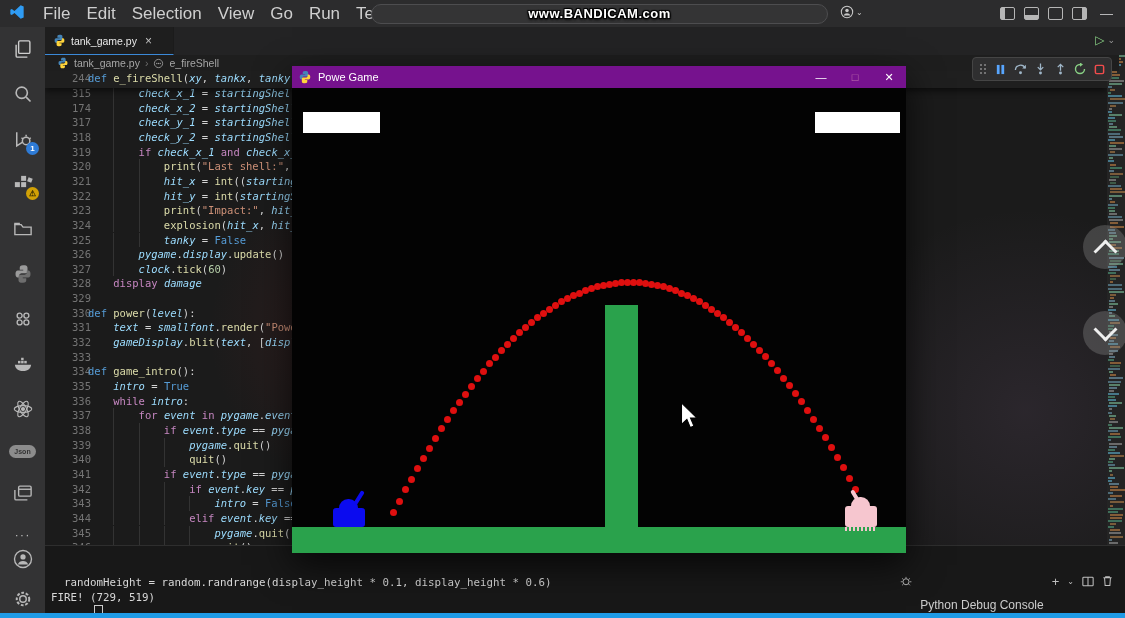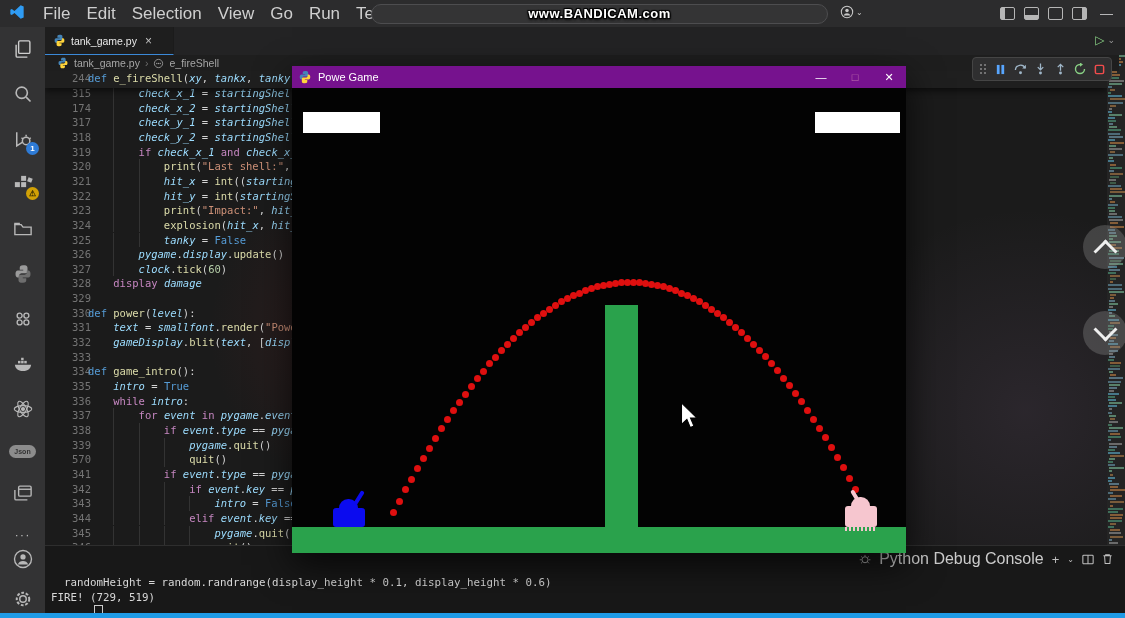--- a/index.html
+++ b/index.html
@@ -80,21 +80,21 @@
   .chev-up{transform:rotate(-135deg);margin-top:8px;}
   .chev-down{transform:rotate(45deg);margin-bottom:8px;}
 
   
   .panel{position:absolute;left:45px;top:545px;width:1080px;height:68px;background:#181818;
          border-top:1px solid #2e2e2e;z-index:4;}
   .panel-tabs{position:absolute;left:10px;top:3px;display:flex;gap:20px;height:16px;align-items:center;}
   .ptab{font-size:10px;color:#8f8f8f;letter-spacing:.4px;padding-bottom:2px;white-space:nowrap;}
   .ptab.active{color:#bdbdbd;border-bottom:1px solid #4b7aa0;}
   .panel-right{position:absolute;right:12px;top:4px;display:flex;align-items:center;gap:8px;color:#c0c0c0;}
-  .console-label{font-size:16px;color:#cccccc;}
+  .console-label{font-size:12px;color:#cccccc;margin-top:48px;}
   .terminal-lines{position:absolute;left:0;top:26px;width:100%;
                   font-family:"DejaVu Sans Mono",monospace;font-size:10.8px;color:#d8d8d8;}
   .tline{position:absolute;left:6px;white-space:pre;}
   .cursor-block{position:absolute;left:49px;top:59px;width:7px;height:11px;border:1px solid #cccccc;}
 
   
   .statusbar{position:absolute;left:0;top:613px;width:1125px;height:5px;background:#1f9be6;z-index:60;}
 
   
   .game-window{position:absolute;left:292px;top:66px;width:614px;height:487px;z-index:50;
@@ -320,21 +320,21 @@
         <div class="code-line" style="top: 234.75px;"><span class="num">330</span><span class="code"><span class="tk-d">def</span><span class="tk-w"> </span><span class="tk-f">power</span><span class="tk-w">(</span><span class="tk-v">level</span><span class="tk-w">):</span></span></div>
         <div class="code-line" style="top: 249.4px;"><span class="num">331</span><span class="code"><span class="tk-w">    </span><span class="tk-v">text</span><span class="tk-w"> = </span><span class="tk-v">smallfont</span><span class="tk-w">.</span><span class="tk-f">render</span><span class="tk-w">(</span><span class="tk-s">"Powe</span></span></div>
         <div class="code-line" style="top: 264.05px;"><span class="num">332</span><span class="code"><span class="tk-w">    </span><span class="tk-v">gameDisplay</span><span class="tk-w">.</span><span class="tk-f">blit</span><span class="tk-w">(</span><span class="tk-v">text</span><span class="tk-w">, [</span><span class="tk-v">displ</span></span></div>
         <div class="code-line" style="top: 278.7px;"><span class="num">333</span><span class="code"></span></div>
         <div class="code-line" style="top: 293.35px;"><span class="num">334</span><span class="code"><span class="tk-d">def</span><span class="tk-w"> </span><span class="tk-f">game_intro</span><span class="tk-w">():</span></span></div>
         <div class="code-line" style="top: 308px;"><span class="num">335</span><span class="code"><span class="tk-w">    </span><span class="tk-v">intro</span><span class="tk-w"> = </span><span class="tk-d">True</span></span></div>
         <div class="code-line" style="top: 322.65px;"><span class="num">336</span><span class="code"><span class="tk-w">    </span><span class="tk-k">while</span><span class="tk-w"> </span><span class="tk-v">intro</span><span class="tk-w">:</span></span></div>
         <div class="code-line" style="top: 337.3px;"><span class="num">337</span><span class="guide" style="left: 68.28px;"></span><span class="code"><span class="tk-w">        </span><span class="tk-k">for</span><span class="tk-w"> </span><span class="tk-v">event</span><span class="tk-w"> </span><span class="tk-k">in</span><span class="tk-w"> </span><span class="tk-v">pygame</span><span class="tk-w">.</span><span class="tk-v">event</span></span></div>
         <div class="code-line" style="top: 351.95px;"><span class="num">338</span><span class="guide" style="left: 68.28px;"></span><span class="guide" style="left: 93.56px;"></span><span class="code"><span class="tk-w">            </span><span class="tk-k">if</span><span class="tk-w"> </span><span class="tk-v">event</span><span class="tk-w">.</span><span class="tk-v">type</span><span class="tk-w"> == </span><span class="tk-v">pyga</span></span></div>
         <div class="code-line" style="top: 366.6px;"><span class="num">339</span><span class="guide" style="left: 68.28px;"></span><span class="guide" style="left: 93.56px;"></span><span class="guide" style="left: 118.84px;"></span><span class="code"><span class="tk-w">                </span><span class="tk-v">pygame</span><span class="tk-w">.</span><span class="tk-f">quit</span><span class="tk-w">()</span></span></div>
-        <div class="code-line" style="top: 381.25px;"><span class="num">570</span><span class="guide" style="left: 68.28px;"></span><span class="guide" style="left: 93.56px;"></span><span class="guide" style="left: 118.84px;"></span><span class="code"><span class="tk-w">                </span><span class="tk-f">quit</span><span class="tk-w">()</span></span></div>
+        <div class="code-line" style="top: 381.25px;"><span class="num">340</span><span class="guide" style="left: 68.28px;"></span><span class="guide" style="left: 93.56px;"></span><span class="guide" style="left: 118.84px;"></span><span class="code"><span class="tk-w">                </span><span class="tk-f">quit</span><span class="tk-w">()</span></span></div>
         <div class="code-line" style="top: 395.9px;"><span class="num">341</span><span class="guide" style="left: 68.28px;"></span><span class="guide" style="left: 93.56px;"></span><span class="code"><span class="tk-w">            </span><span class="tk-k">if</span><span class="tk-w"> </span><span class="tk-v">event</span><span class="tk-w">.</span><span class="tk-v">type</span><span class="tk-w"> == </span><span class="tk-v">pyga</span></span></div>
         <div class="code-line" style="top: 410.55px;"><span class="num">342</span><span class="guide" style="left: 68.28px;"></span><span class="guide" style="left: 93.56px;"></span><span class="guide" style="left: 118.84px;"></span><span class="code"><span class="tk-w">                </span><span class="tk-k">if</span><span class="tk-w"> </span><span class="tk-v">event</span><span class="tk-w">.</span><span class="tk-v">key</span><span class="tk-w"> == </span><span class="tk-v">p</span></span></div>
         <div class="code-line" style="top: 425.2px;"><span class="num">343</span><span class="guide" style="left: 68.28px;"></span><span class="guide" style="left: 93.56px;"></span><span class="guide" style="left: 118.84px;"></span><span class="guide" style="left: 144.12px;"></span><span class="code"><span class="tk-w">                    </span><span class="tk-v">intro</span><span class="tk-w"> = </span><span class="tk-d">False</span></span></div>
         <div class="code-line" style="top: 439.85px;"><span class="num">344</span><span class="guide" style="left: 68.28px;"></span><span class="guide" style="left: 93.56px;"></span><span class="guide" style="left: 118.84px;"></span><span class="code"><span class="tk-w">                </span><span class="tk-k">elif</span><span class="tk-w"> </span><span class="tk-v">event</span><span class="tk-w">.</span><span class="tk-v">key</span><span class="tk-w"> ==</span></span></div>
         <div class="code-line" style="top: 454.5px;"><span class="num">345</span><span class="guide" style="left: 68.28px;"></span><span class="guide" style="left: 93.56px;"></span><span class="guide" style="left: 118.84px;"></span><span class="guide" style="left: 144.12px;"></span><span class="code"><span class="tk-w">                    </span><span class="tk-v">pygame</span><span class="tk-w">.</span><span class="tk-f">quit</span><span class="tk-w">()</span></span></div>
         <div class="code-line" style="top: 469.15px;"><span class="num">346</span><span class="guide" style="left: 68.28px;"></span><span class="guide" style="left: 93.56px;"></span><span class="guide" style="left: 118.84px;"></span><span class="guide" style="left: 144.12px;"></span><span class="code"><span class="tk-w">                    </span><span class="tk-f">quit</span><span class="tk-w">()</span></span></div>
       </div>
     <div class="sticky code-line" id="sticky-line"><div class="code-line" style="top: 1px; position: static;"><span class="num">244</span><span class="code"><span class="tk-d">def</span><span class="tk-w"> </span><span class="tk-f">e_fireShell</span><span class="tk-w">(</span><span class="tk-v">xy</span><span class="tk-w">, </span><span class="tk-v">tankx</span><span class="tk-w">, </span><span class="tk-v">tanky</span><span class="tk-w">, </span></span></div></div>
   </div>
 

